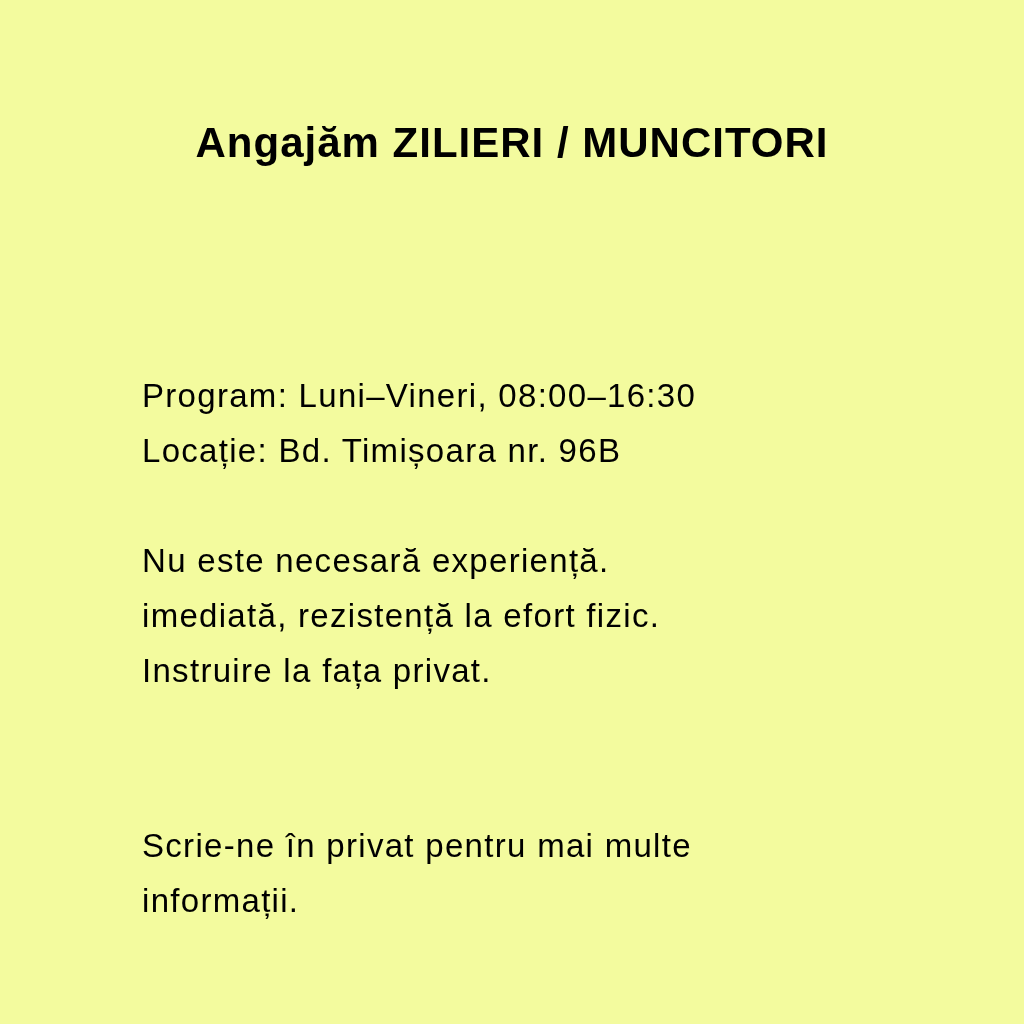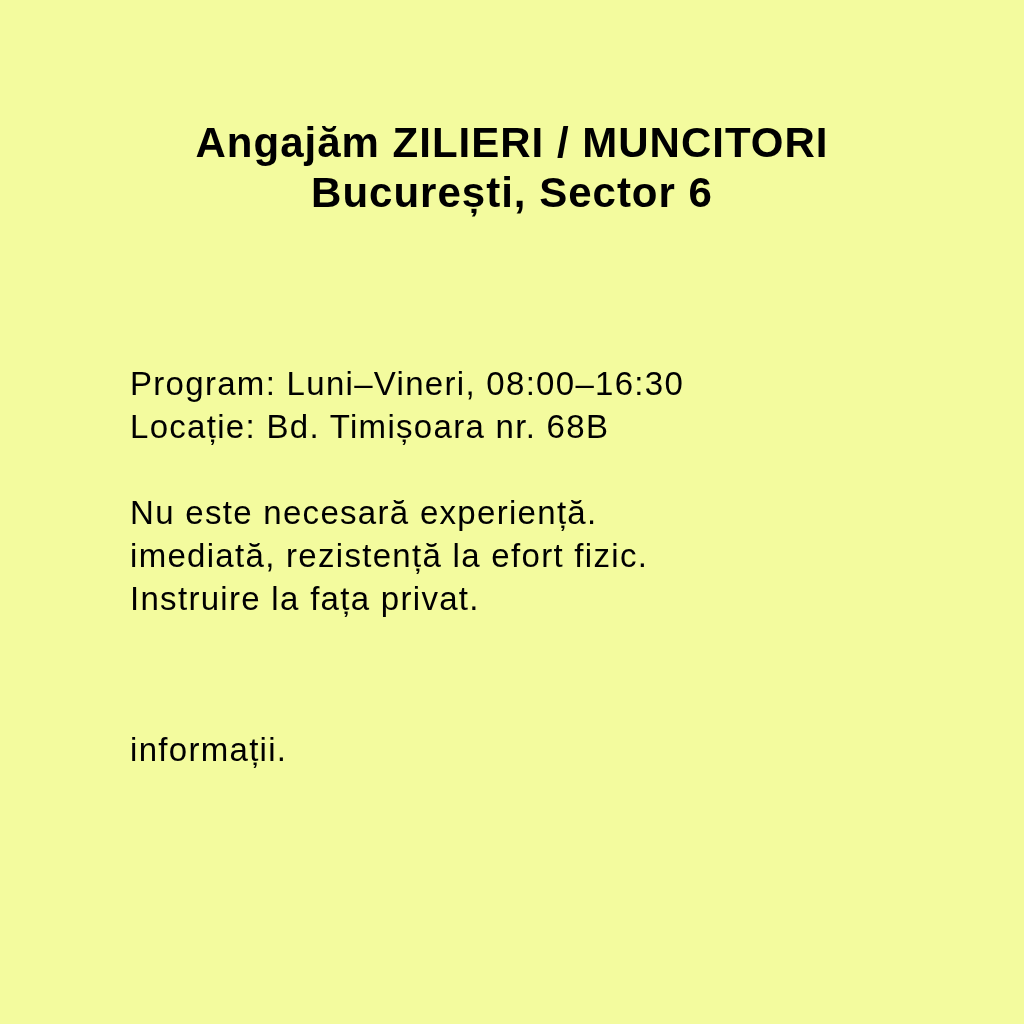--- a/index.html
+++ b/index.html
@@ -39,58 +39,58 @@
     position: absolute;
     left: 130px;
     top: 362px;
     width: 780px;
     font-size: 33px;
     font-weight: normal;
     line-height: 43px;
     letter-spacing: 1.3px;
   }
   .body-text p {
-    margin: 0;
+    margin: 12px;
   }
   .body-text .line {
     display: block;
   }
   .gap-1 {
     height: 43px;
   }
   .gap-2 {
     height: 108px;
   }
 </style>
 </head>
 <body>
 
 <div class="flyer">
 
   <h1 class="title">
     <span class="tline">Angajăm ZILIERI / MUNCITORI</span>
-    <span class="tline">București, Sector 6</span>
   </h1>
 
   <div class="body-text">
 
     <div>
       <p class="line">Program: Luni–Vineri, 08:00–16:30</p>
-      <p class="line">Locație: Bd. Timișoara nr. 68B</p>
+      <p class="line">Locație: Bd. Timișoara nr. 96B</p>
     </div>
 
     <div class="gap-1"></div>
 
     <div>
       <p class="line">Nu este necesară experiență.</p>
       <p class="line">imediată, rezistență la efort fizic.</p>
       <p class="line">Instruire la fața privat.</p>
     </div>
 
     <div class="gap-2"></div>
 
     <div>
+      <p class="line">Scrie-ne în privat pentru mai multe</p>
       <p class="line">informații.</p>
     </div>
 
   </div>
 
 </div>
 
 </body></html>

